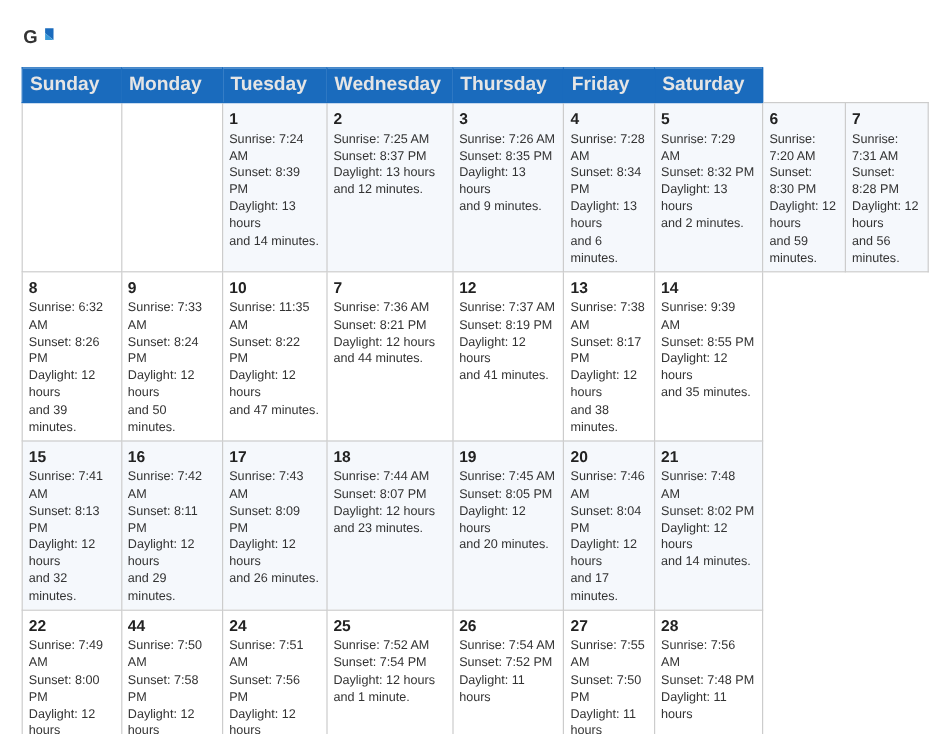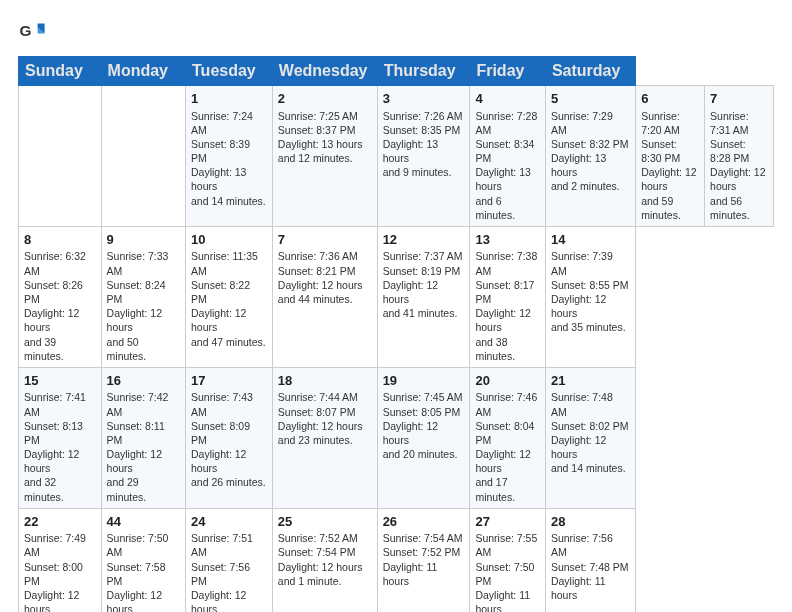--- a/index.html
+++ b/index.html
@@ -223,21 +223,21 @@
           </td>
           <td>
             <span class="day-num">13</span>
             <div class="day-detail">Sunrise: 7:38 AM</div>
             <div class="day-detail">Sunset: 8:17 PM</div>
             <div class="day-detail">Daylight: 12 hours</div>
             <div class="day-detail">and 38 minutes.</div>
           </td>
           <td>
             <span class="day-num">14</span>
-            <div class="day-detail">Sunrise: 7:39 AM</div>
+            <div class="day-detail">Sunrise: 9:39 AM</div>
             <div class="day-detail">Sunset: 8:55 PM</div>
             <div class="day-detail">Daylight: 12 hours</div>
             <div class="day-detail">and 35 minutes.</div>
           </td>
         </tr>
         <tr>
           <td>
             <span class="day-num">15</span>
             <div class="day-detail">Sunrise: 7:41 AM</div>
             <div class="day-detail">Sunset: 8:13 PM</div>

